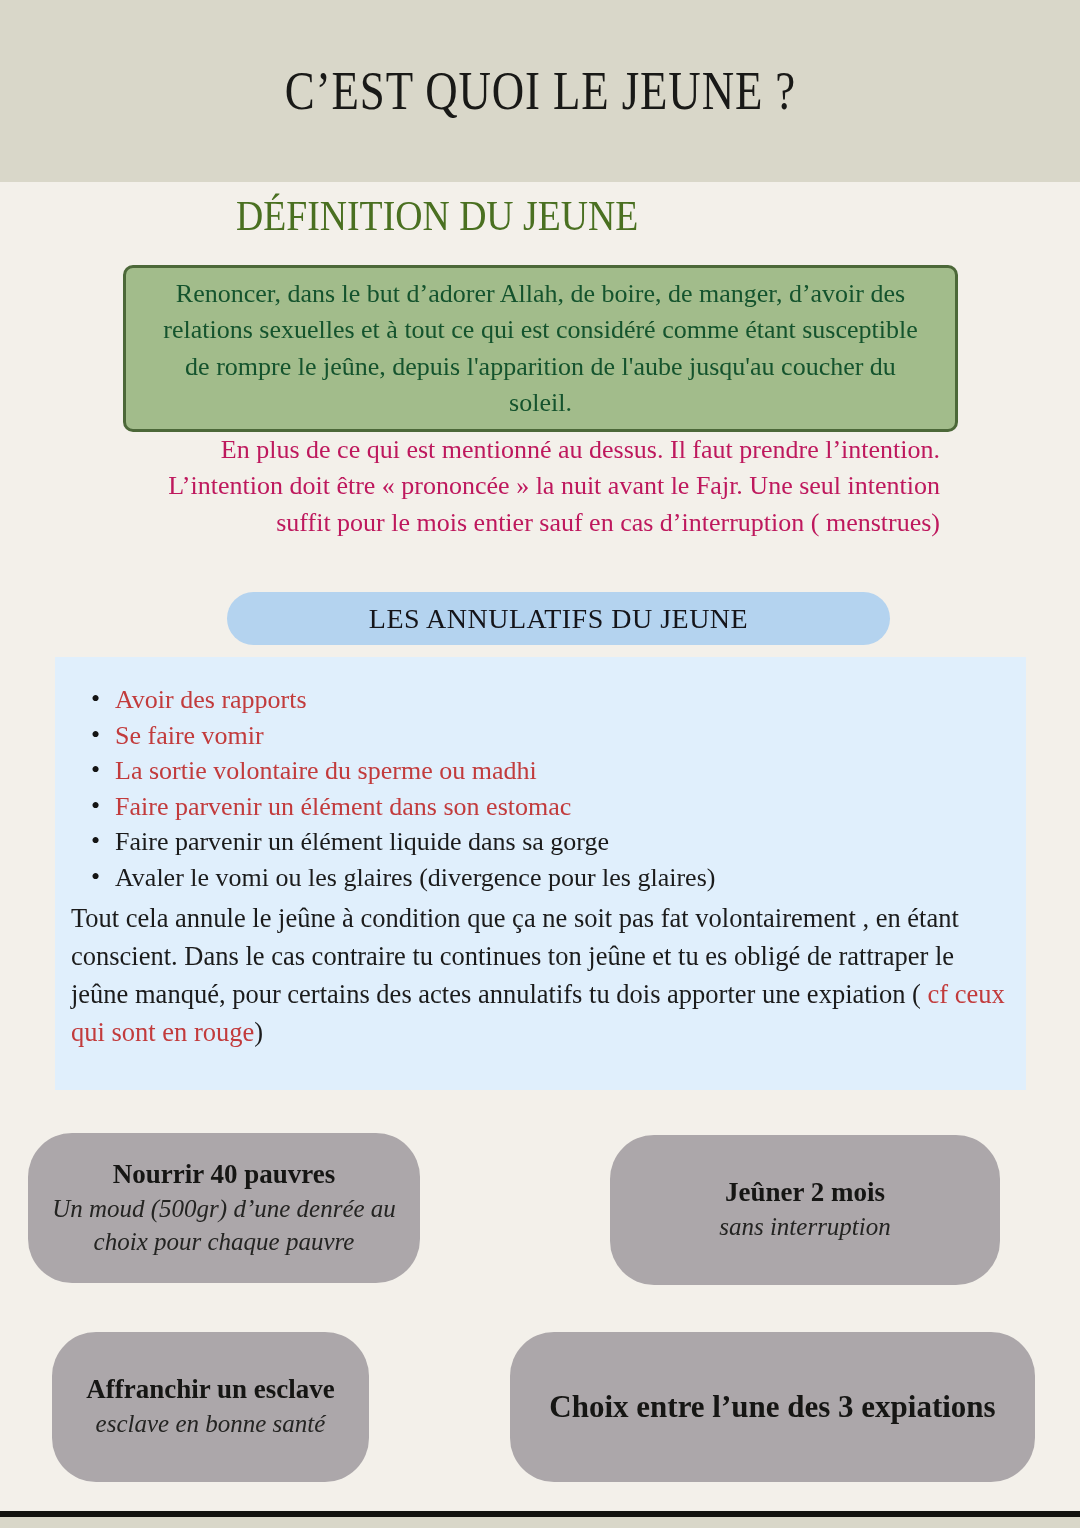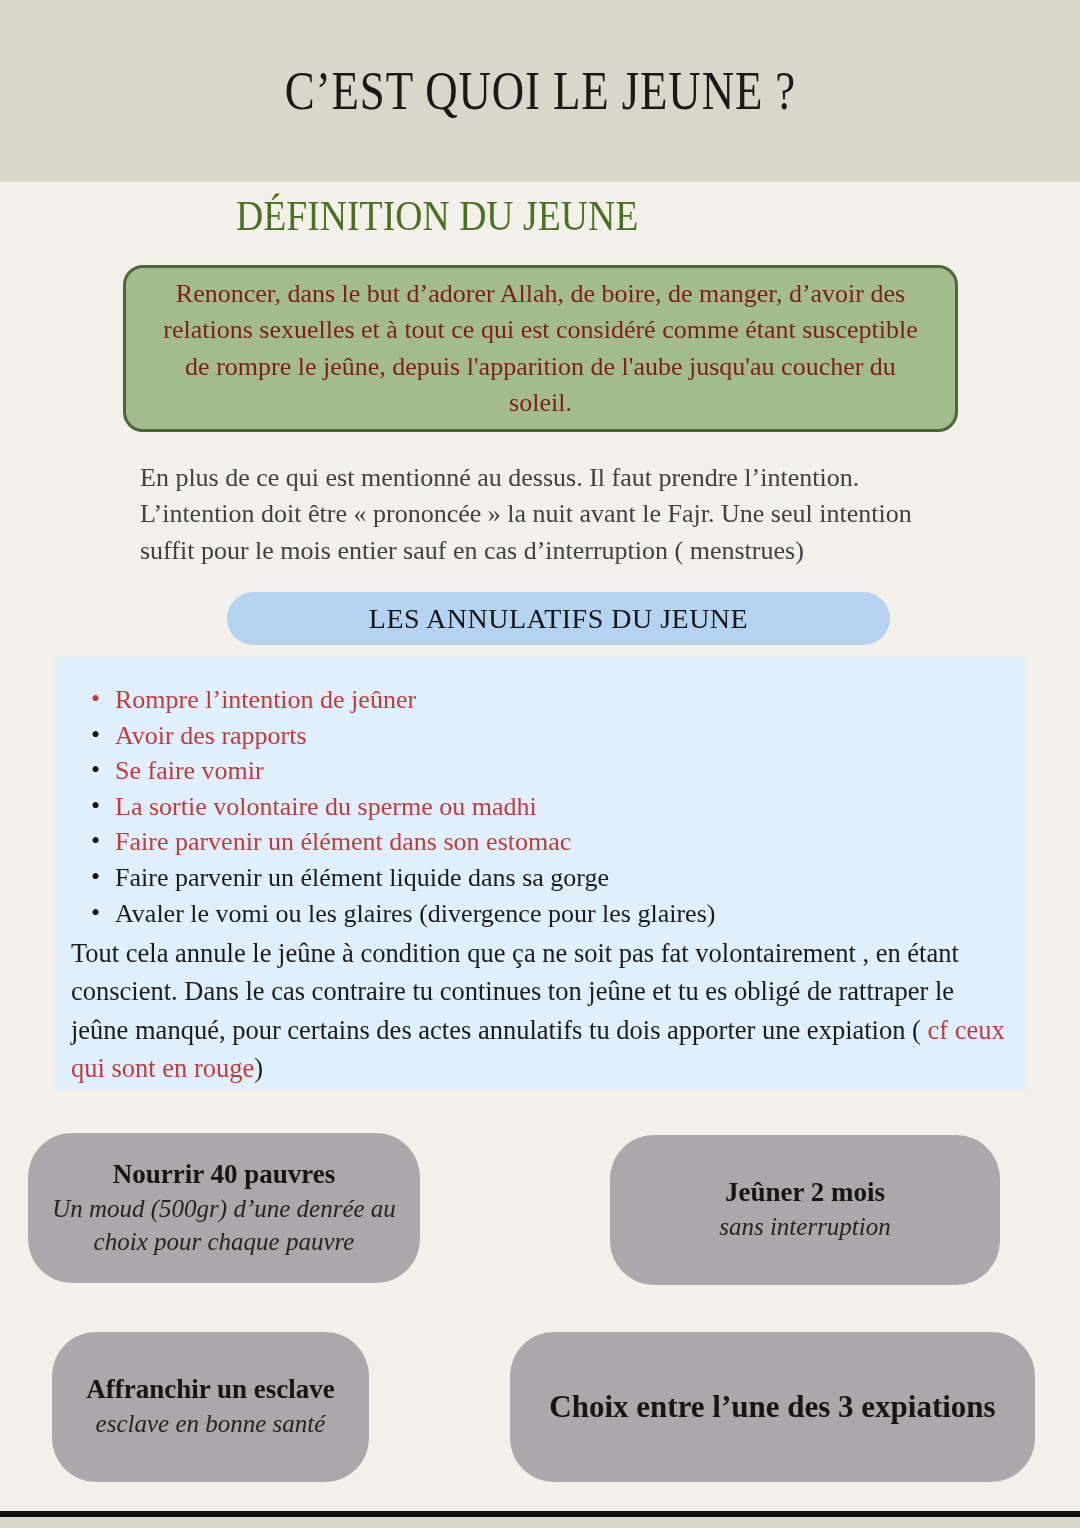--- a/index.html
+++ b/index.html
@@ -38,30 +38,30 @@
   .section-title {
     position:absolute; top:190px; left:236px;
     font-size:41px; font-weight:500; color:var(--heading-green);
     white-space:nowrap;
     transform:scale(0.92,1.05); transform-origin:left top;
   }
   .definition-box {
     position:absolute; top:265px; left:123px; width:835px; height:167px;
     background:var(--box-green-bg);
     border:3px solid var(--box-green-border);
-    border-radius:20px;
+    border-radius:10px;
     display:flex; align-items:center; justify-content:center;
     padding:8px 26px;
     text-align:center;
-    font-size:26px; line-height:1.4; color:#7f1d1d;
+    font-size:26px; line-height:1.4; color:#14532d;
   }
   .intention-paragraph {
-    position:absolute; top:460px; left:140px; width:800px;
-    text-align:left;
-    font-size:26px; line-height:1.4; color:#404040;
+    position:absolute; top:432px; left:140px; width:800px;
+    text-align:right;
+    font-size:26px; line-height:1.4; color:#be185d;
   }
   .annulatifs-pill {
     position:absolute; top:592px; left:227px; width:663px; height:53px;
     background:var(--pill-blue);
     border-radius:27px;
     display:flex; align-items:center; justify-content:center;
     font-size:28px; color:#15151a; letter-spacing:0.5px;text-align:right;
   }
   .annulatifs-panel {
     position:absolute; top:657px; left:55px; width:971px; height:433px;
@@ -131,24 +131,20 @@
 
   <p class="intention-paragraph">En plus de ce qui est mentionné au dessus. Il faut prendre l’intention. L’intention doit être « prononcée » la nuit avant le Fajr. Une seul intention suffit pour le mois entier sauf en cas d’interruption ( menstrues)</p>
 
   <div class="annulatifs-pill">
     <span>LES ANNULATIFS DU JEUNE</span>
   </div>
 
   <div class="annulatifs-panel">
     <ul class="annulatifs-list">
       <li>
-        <span class="bullet" data-color="red"></span>
-        <span class="item-text" data-color="red">Rompre l’intention de jeûner</span>
-      </li>
-      <li>
         <span class="bullet" data-color="black"></span>
         <span class="item-text" data-color="red">Avoir des rapports</span>
       </li>
       <li>
         <span class="bullet" data-color="black"></span>
         <span class="item-text" data-color="red">Se faire vomir</span>
       </li>
       <li>
         <span class="bullet" data-color="black"></span>
         <span class="item-text" data-color="red">La sortie volontaire du sperme ou madhi</span>

